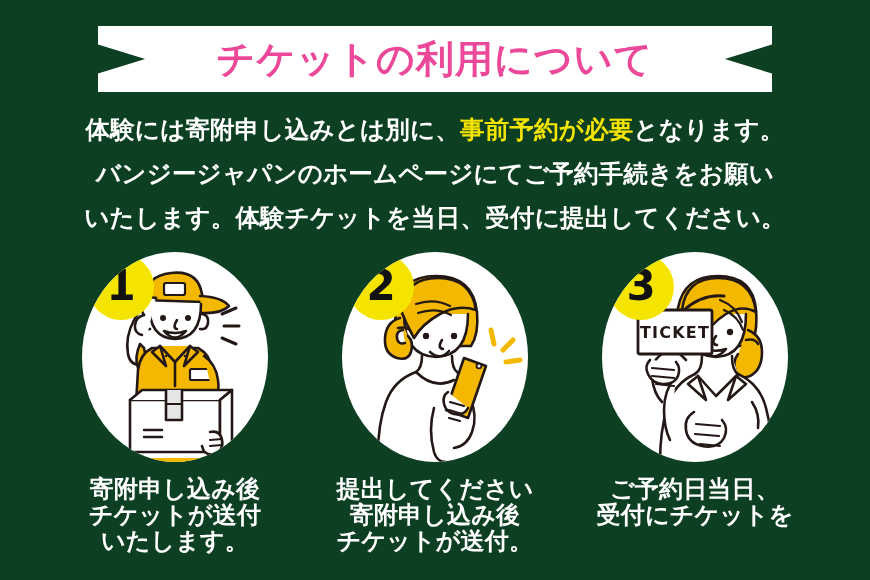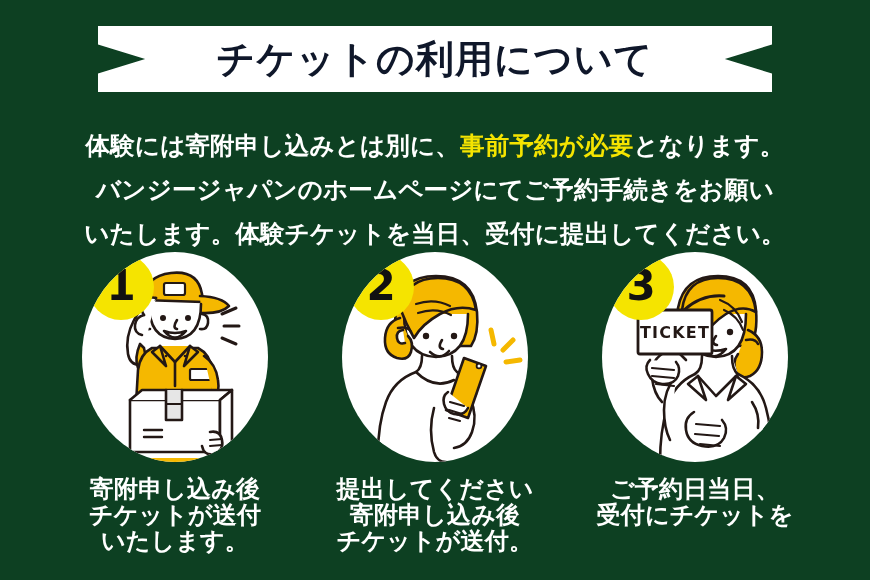--- a/index.html
+++ b/index.html
@@ -27,33 +27,33 @@
     width: 100%;
     height: 100%;
     background: #ffffff;
     -webkit-clip-path: polygon(0 0, 100% 0, 100% 28%, 93% 50%, 100% 72%, 100% 100%, 0 100%, 0 72%, 7% 50%, 0 28%);
     clip-path: polygon(0 0, 100% 0, 100% 28%, 93% 50%, 100% 72%, 100% 100%, 0 100%, 0 72%, 7% 50%, 0 28%);
     display: flex;
     align-items: center;
     justify-content: center;
   }
   .ribbon-title {
-    color: #0f172a;
+    color: #ec4899;
     font-size: 38px;
     font-weight: 700;
     letter-spacing: 1px;
     line-height: 1;
     white-space: nowrap;
   }
 
   
   .body-copy {
     position: absolute;
     left: 0;
-    top: 124px;
+    top: 108px;
     width: 870px;
     text-align: center;
     color: #ffffff;
     font-size: 24.5px;
     font-weight: 700;
     line-height: 44px;
     letter-spacing: 0.2px;
   }
   .body-copy .line {
     display: block;

